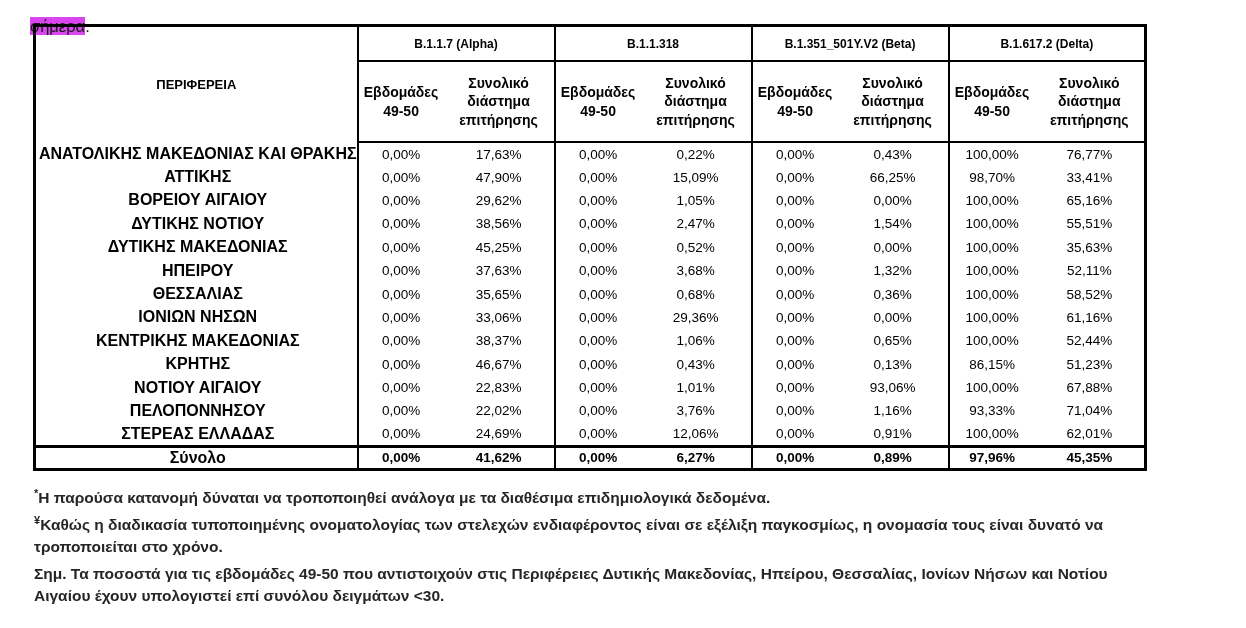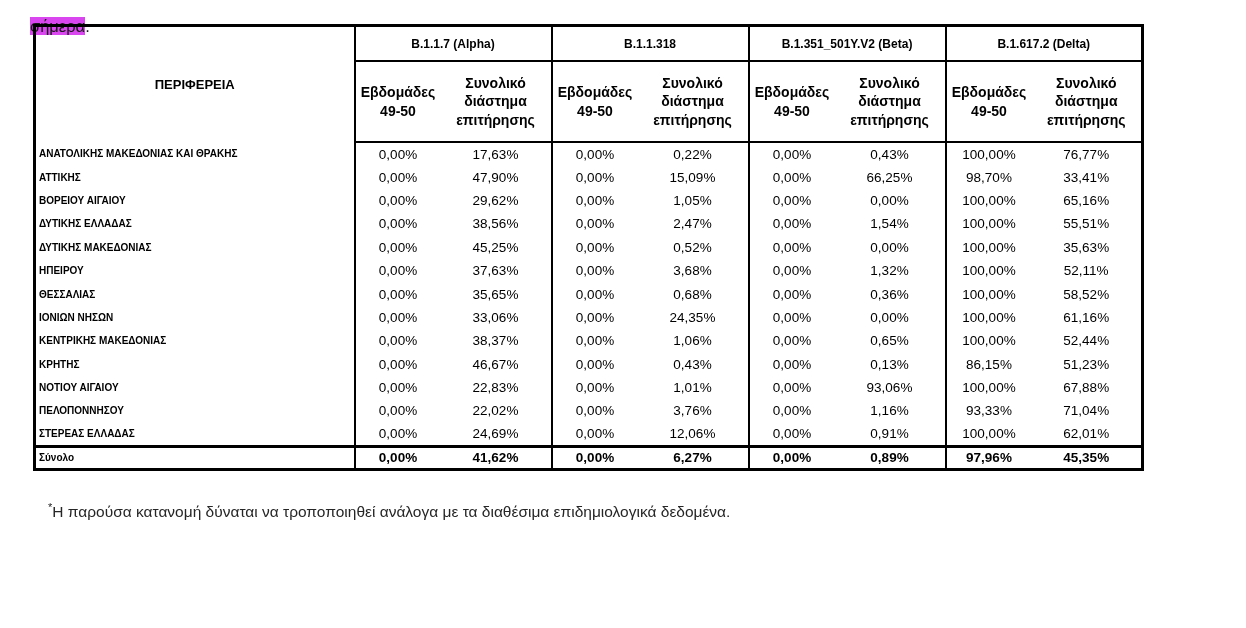--- a/index.html
+++ b/index.html
@@ -37,37 +37,37 @@
   }
   th.sub {
     font-size:14px; font-weight:bold; text-align:center; vertical-align:middle;
     height:79px; line-height:1.3;
     border-bottom:2px solid #000;
   }
   th.sub.group-start { border-left:2px solid #000;margin-top:6px; }
 
   .vtable tbody tr { height:23.4px; }
   td.region {
-    font-size:10px; font-weight:bold; text-align:left; vertical-align:middle;
+    font-size:16px; font-weight:bold; text-align:center; vertical-align:middle;
     padding-left:3px; white-space:nowrap;
   }
   td.val {
     font-size:13.5px; text-align:center; vertical-align:middle;
   }
   td.group-start { border-left:2px solid #000; }
 
   tr.total-row { height:33px; }
   tr.total-row td { border-top:3px solid #000; font-weight:bold; }
 
   
   .notes {
     position:absolute; left:30px; top:483px; width:1130px;
     font-size:15.5px; line-height:22.5px; color:#262626;
   }
-  .notes p { margin:18px; }
+  .notes p { margin:4px;font-weight:bold; }
   .notes p.note3 { margin-top:3px; }
   sup.marker { font-size:11px; vertical-align:super; line-height:0; }
 </style>
 </head>
 <body>
 
 <p class="intro"><span class="hl">σήμερα</span><span>.</span></p>
 
 <table class="vtable">
   <colgroup>
@@ -128,21 +128,21 @@
         <td class="val group-start">0,00%</td>
         <td class="val">29,62%</td>
         <td class="val group-start">0,00%</td>
         <td class="val">1,05%</td>
         <td class="val group-start">0,00%</td>
         <td class="val">0,00%</td>
         <td class="val group-start">100,00%</td>
         <td class="val">65,16%</td>
       </tr>
       <tr>
-        <td class="region">ΔΥΤΙΚΗΣ ΕΛΛΑΔΑΣ</td>
+        <td class="region">ΔΥΤΙΚΗΣ ΝΟΤΙΟΥ</td>
         <td class="val group-start">0,00%</td>
         <td class="val">38,56%</td>
         <td class="val group-start">0,00%</td>
         <td class="val">2,47%</td>
         <td class="val group-start">0,00%</td>
         <td class="val">1,54%</td>
         <td class="val group-start">100,00%</td>
         <td class="val">55,51%</td>
       </tr>
       <tr>
@@ -176,21 +176,21 @@
         <td class="val group-start">0,00%</td>
         <td class="val">0,36%</td>
         <td class="val group-start">100,00%</td>
         <td class="val">58,52%</td>
       </tr>
       <tr>
         <td class="region">ΙΟΝΙΩΝ ΝΗΣΩΝ</td>
         <td class="val group-start">0,00%</td>
         <td class="val">33,06%</td>
         <td class="val group-start">0,00%</td>
-        <td class="val">24,35%</td>
+        <td class="val">29,36%</td>
         <td class="val group-start">0,00%</td>
         <td class="val">0,00%</td>
         <td class="val group-start">100,00%</td>
         <td class="val">61,16%</td>
       </tr>
       <tr>
         <td class="region">ΚΕΝΤΡΙΚΗΣ ΜΑΚΕΔΟΝΙΑΣ</td>
         <td class="val group-start">0,00%</td>
         <td class="val">38,37%</td>
         <td class="val group-start">0,00%</td>
@@ -253,13 +253,15 @@
         <td class="val group-start">0,00%</td>
         <td class="val">0,89%</td>
         <td class="val group-start">97,96%</td>
         <td class="val">45,35%</td>
       </tr>
     </tbody>
 </table>
 
 <div class="notes">
   <p><sup class="marker">*</sup><span>Η παρούσα κατανομή δύναται να τροποποιηθεί ανάλογα με τα διαθέσιμα επιδημιολογικά δεδομένα.</span></p>
+  <p><sup class="marker">¥</sup><span>Καθώς η διαδικασία τυποποιημένης ονοματολογίας των στελεχών ενδιαφέροντος είναι σε εξέλιξη παγκοσμίως, η ονομασία τους είναι δυνατό να τροποποιείται στο χρόνο.</span></p>
+  <p class="note3"><span>Σημ. Τα ποσοστά για τις εβδομάδες 49-50 που αντιστοιχούν στις Περιφέρειες Δυτικής Μακεδονίας, Ηπείρου, Θεσσαλίας, Ιονίων Νήσων και Νοτίου Αιγαίου έχουν υπολογιστεί επί συνόλου δειγμάτων &lt;30.</span></p>
 </div>
 
 </body></html>

